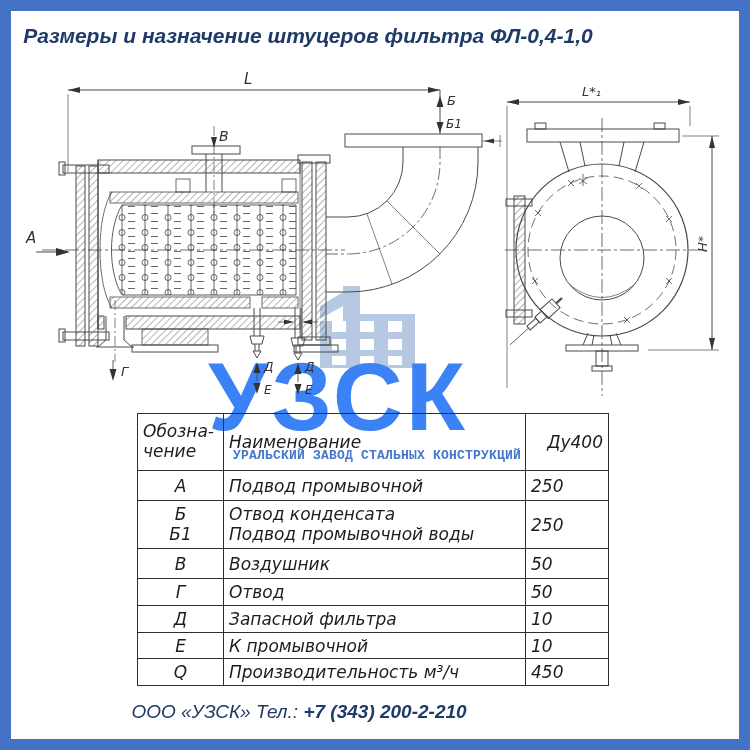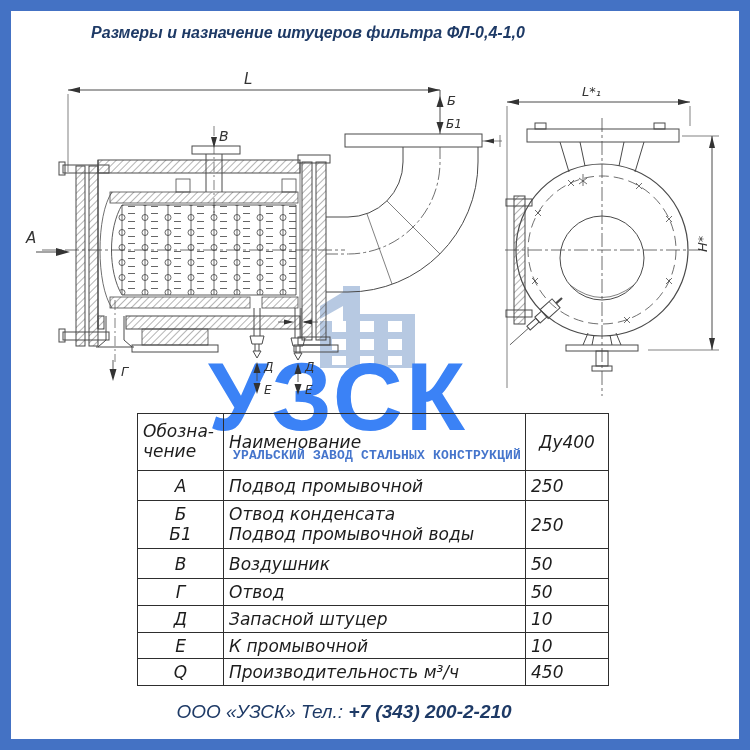--- a/index.html
+++ b/index.html
@@ -1,43 +1,43 @@
 <!DOCTYPE html>
 <html><head>
 <meta charset="utf-8">
 <style>
   html,body{margin:0;padding:0;}
   body{width:750px;height:750px;position:relative;background:#ffffff;
        font-family:"Liberation Sans",sans-serif;overflow:hidden;}
   .frame{position:absolute;inset:0;border:11px solid #4472c4;box-sizing:border-box;z-index:5;pointer-events:none;}
   .title{position:absolute;top:24px;left:0;width:616px;text-align:center;
-         font-size:16px;font-weight:bold;font-style:italic;color:#1e3a66;z-index:4;}
+         font-size:21px;font-weight:bold;font-style:italic;color:#1e3a66;z-index:4;}
   
   .wm{position:absolute;z-index:1;}
   .wm-letters{left:208px;top:348px;font-size:97px;line-height:1;font-weight:bold;
               letter-spacing:3px;color:#3b82f6;font-family:"Liberation Sans",sans-serif;text-align:center;}
   .wm-tagline{left:233px;top:448px;font-size:13px;font-weight:bold;color:#4575cc;
               white-space:nowrap;letter-spacing:0.2px;font-family:Liberation Mono, monospace;}
   .wm-icon{left:320px;top:286px;width:96px;height:82px;}
   
   svg.draw{position:absolute;left:0;top:0;z-index:2;}
   svg.draw text{font-family:"DejaVu Sans",sans-serif;font-style:italic;fill:#333;}
   
   .spec{position:absolute;left:137px;top:413px;z-index:3;border-collapse:collapse;
         table-layout:fixed;font-style:italic;color:#1d1d1d;background:transparent;}
   .spec td{border:1.6px solid #2e2e2e;padding:0 5px;font-size:17px;
            font-family:"DejaVu Sans",sans-serif;background:transparent;}
   .spec col.c1{width:86px;} .spec col.c2{width:302px;} .spec col.c3{width:83px;}
   .cell-pre{white-space:pre-line;line-height:1.15;}
   .t-center{text-align:center;}
   .val{font-size:19px;}
   .hdr-name{text-align:left;font-size:18px;padding-top:18px;}
-  .hdr-dn{text-align:center;font-size:18px;}
+  .hdr-dn{text-align:right;font-size:18px;}
   .footer{position:absolute;top:701px;left:0;width:598px;text-align:center;z-index:4;
-          font-style:italic;font-size:19px;color:#1e3a66;margin-left:45px;}
+          font-style:italic;font-size:19px;color:#1e3a66;}
   .footer b{font-weight:bold;}
 </style>
 </head>
 <body>
 
 <div class="frame"></div>
 
 <div class="title">Размеры и назначение штуцеров фильтра ФЛ-0,4-1,0</div>
 
 <div class="wm wm-icon">
@@ -311,21 +311,21 @@
     <td>Воздушник</td>
     <td class="val">50</td>
   </tr>
   <tr style="height:27px;">
     <td class="t-center">Г</td>
     <td>Отвод</td>
     <td class="val">50</td>
   </tr>
   <tr style="height:27px;">
     <td class="t-center">Д</td>
-    <td>Запасной штуцер</td>
+    <td>Запасной фильтра</td>
     <td class="val">10</td>
   </tr>
   <tr style="height:26px;">
     <td class="t-center">Е</td>
     <td>К промывочной</td>
     <td class="val">10</td>
   </tr>
   <tr style="height:27px;">
     <td class="t-center">Q</td>
     <td>Производительность м³/ч</td>

